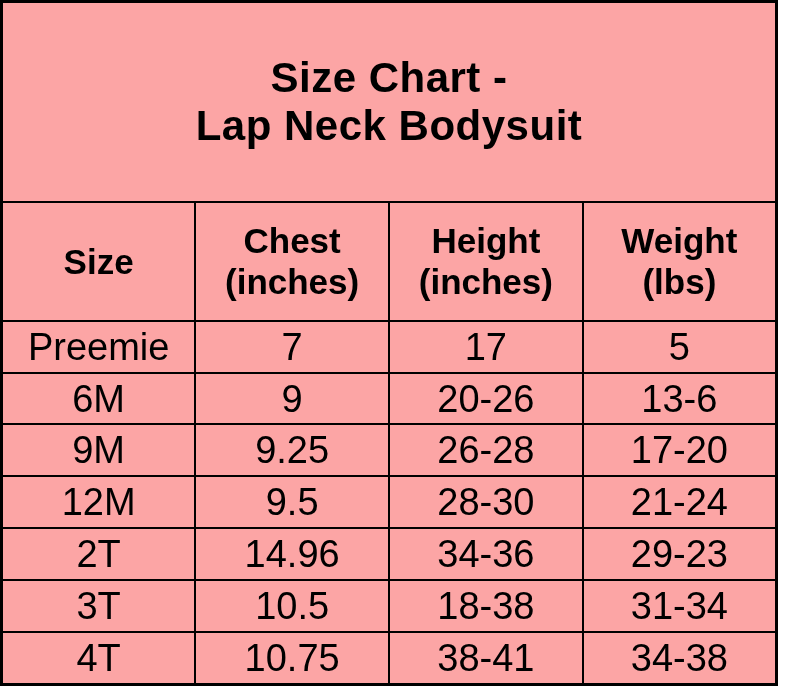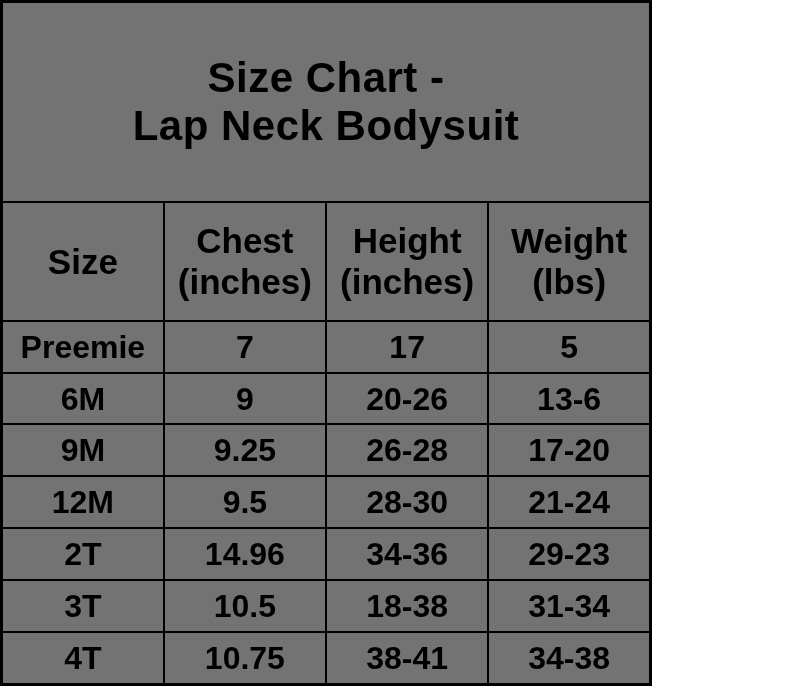--- a/index.html
+++ b/index.html
@@ -7,23 +7,23 @@
     padding: 0;
     width: 810px;
     height: 686px;
     background: #ffffff;
     overflow: hidden;
     font-family: "Liberation Sans", sans-serif;
   }
   table.size-chart {
     border-collapse: collapse;
     table-layout: fixed;
-    width: 652px;
+    width: 778px;
     height: 686px;
-    background: #737373;
+    background: #fca5a5;
     color: #000000;
   }
   table.size-chart col { width: 25%; }
   table.size-chart td,
   table.size-chart th {
     border: 2px solid #000000;
     text-align: center;
     vertical-align: middle;
     padding: 0;
     overflow: hidden;
@@ -37,22 +37,22 @@
     letter-spacing: 0.5px;
   }
   .header-row th {
     height: 94px;
     font-size: 35px;
     font-weight: bold;
     line-height: 41px;
   }
   .data-row td {
     height: 40px;
-    font-size: 32px;
-    font-weight: bold;
+    font-size: 38px;
+    font-weight: normal;
     line-height: 32px;
     margin-top: 35px;
   }
 </style>
 </head>
 <body>
 
 <table class="size-chart">
   <colgroup>
     <col>

